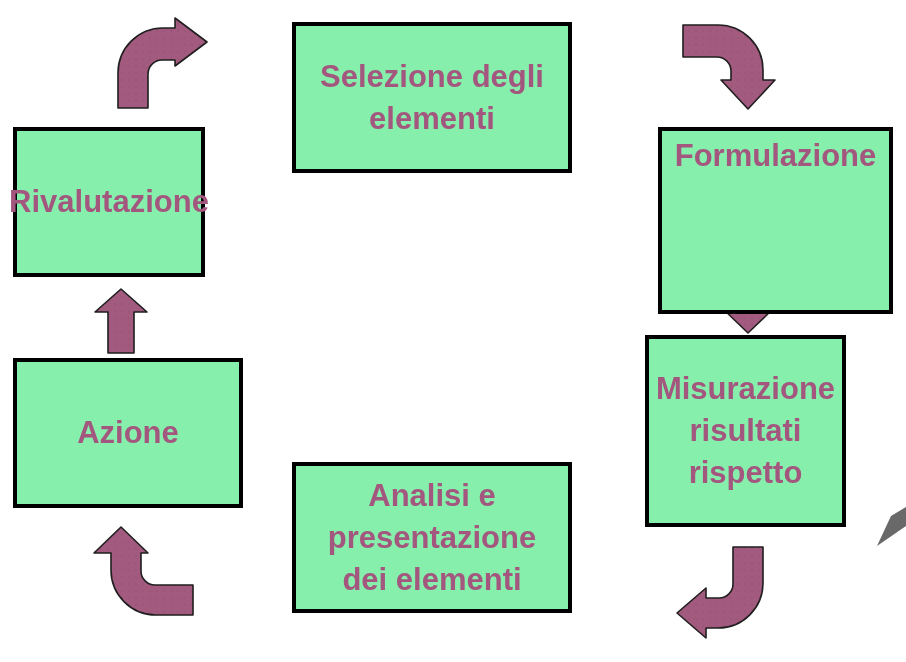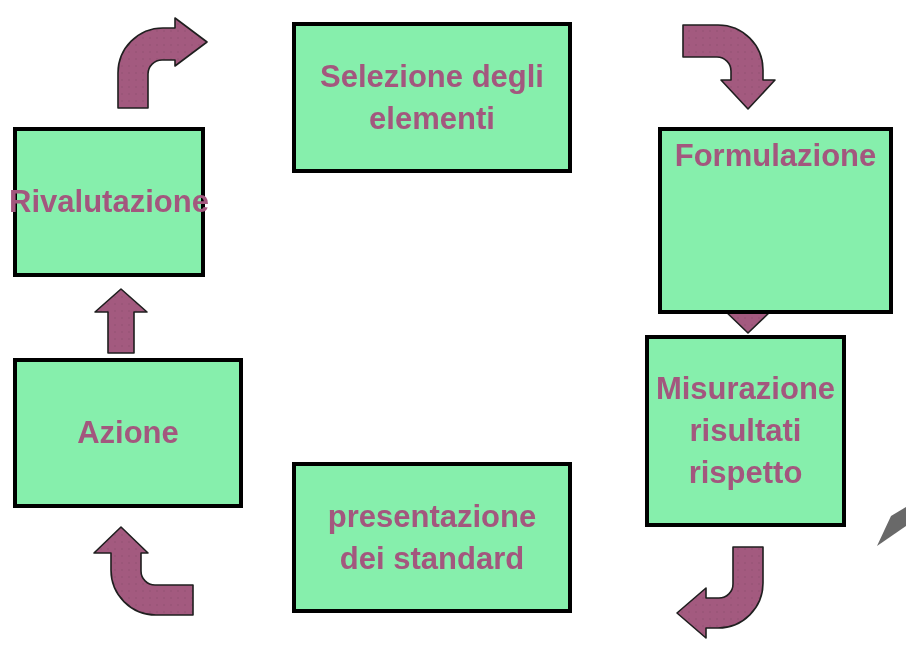--- a/index.html
+++ b/index.html
@@ -86,17 +86,18 @@
     <span>Misurazione</span>
     <span>risultati</span>
     <span>rispetto</span>
   </div>
 
   <div class="box box-azione">
     <span>Azione</span>
   </div>
 
   <div class="box box-analisi">
+    <span>Analisi e</span>
     <span>presentazione</span>
-    <span>dei standard</span>
+    <span>dei elementi</span>
   </div>
 
 </div>
 
 </body></html>

